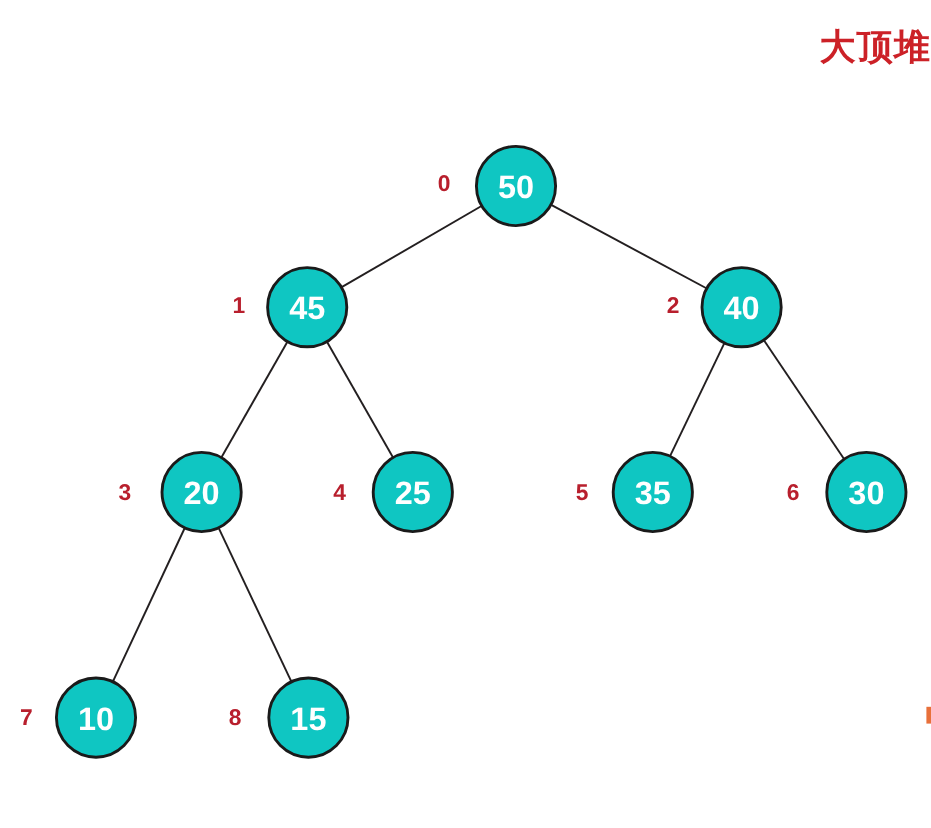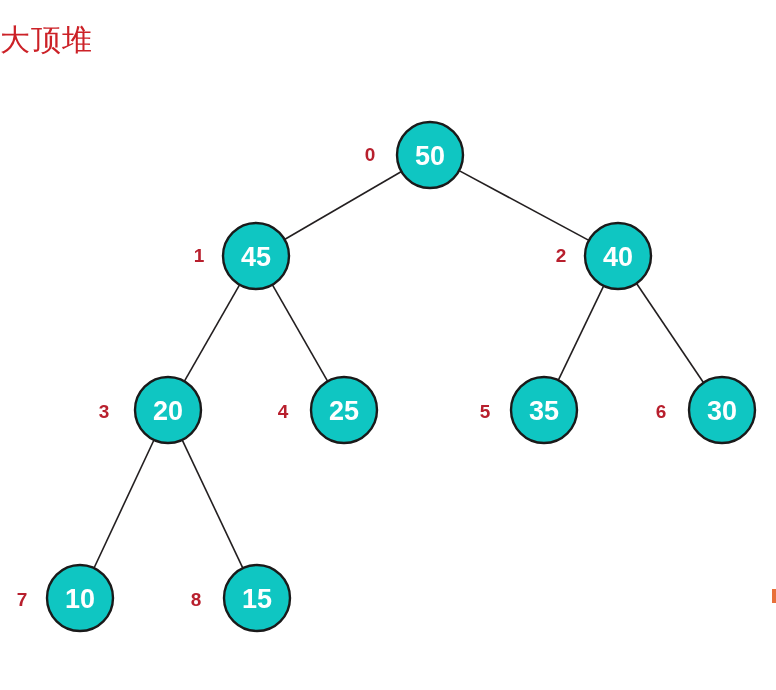--- a/index.html
+++ b/index.html
@@ -13,23 +13,23 @@
     height: 690px;
     background: #ffffff;
     overflow: hidden;
     font-family: "Liberation Sans", sans-serif;
   }
   #title {
     position: absolute;
     left: 0;
     top: 22px;
     width: 776px;
-    text-align: left;
+    text-align: right;
     font-size: 30px;
-    font-weight: 400;
+    font-weight: 700;
     color: #cc2127;
     letter-spacing: 1px;
     line-height: 36px;
   }
   #tree-svg {
     position: absolute;
     left: 0;
     top: 0;
     width: 776px;
     height: 690px;

